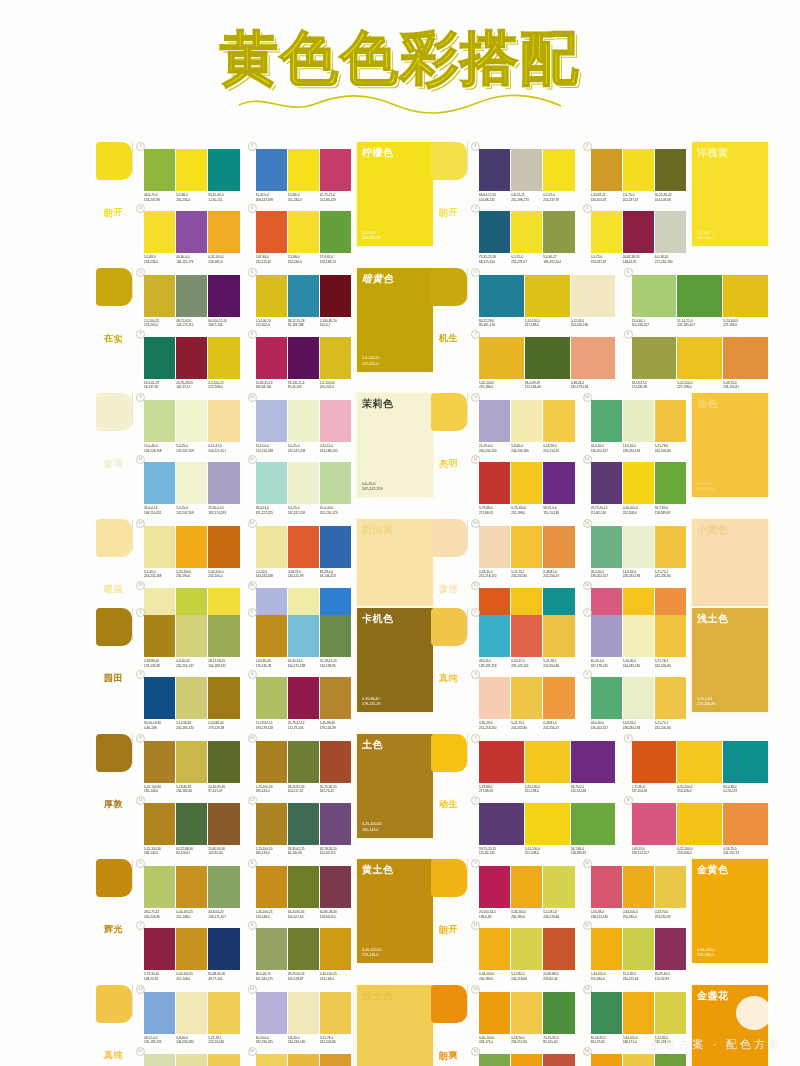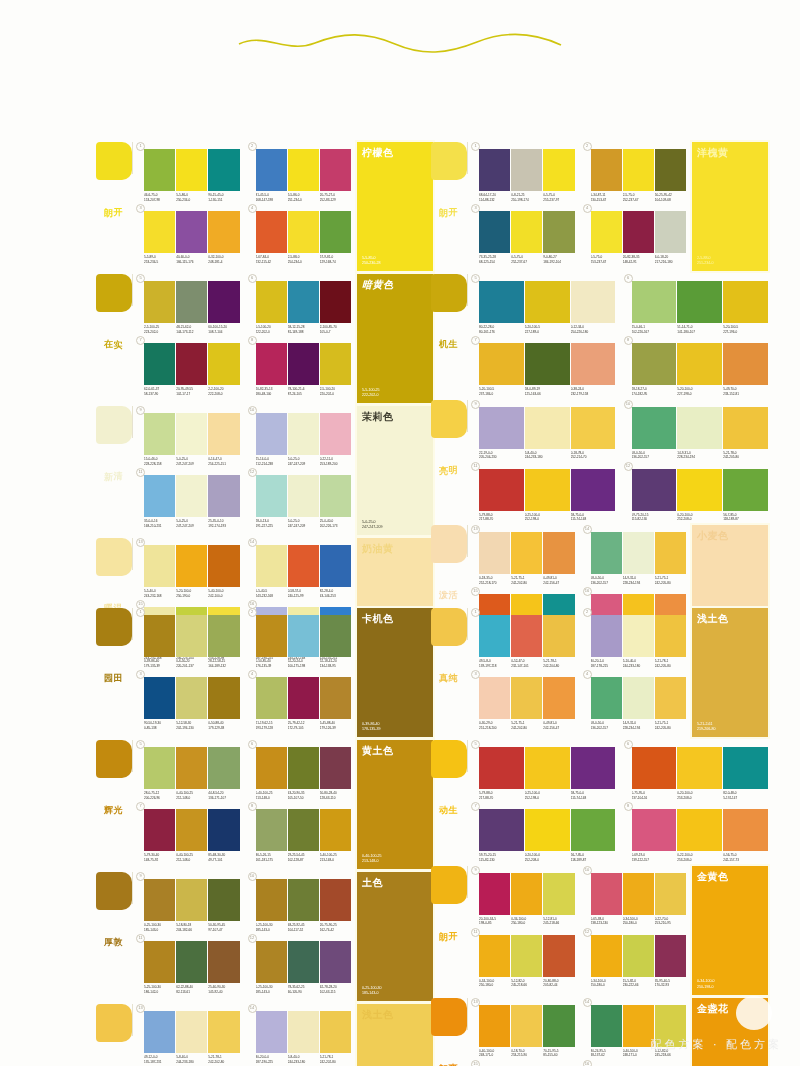--- a/index.html
+++ b/index.html
@@ -91,21 +91,21 @@
     font-size:3.1px;line-height:1.5;
     color:#33302a;
     font-family:"Liberation Sans","DejaVu Sans",sans-serif;
     white-space:nowrap;overflow:hidden;
     transform-origin:left top;
   }
   .codecell span{display:block;}
 
   
   .fam-card{
-    flex:0 0 76px;width:76px;height:129px;
+    flex:0 0 76px;width:76px;height:104px;
     margin-left:6px;
     position:relative;
     box-shadow:0 0 0 2px #fdfbe8;
   }
   .card-name{
     position:absolute;left:5px;top:4px;
     font-size:10px;font-weight:bold;letter-spacing:.5px;
     font-family:"DejaVu Sans","Liberation Sans",sans-serif;
     color:#ffffff;
   }
@@ -125,20 +125,21 @@
   .wm-logo{
     position:absolute;right:28px;bottom:36px;
     width:36px;height:34px;border-radius:50%;
     background:#ffffff;opacity:.85;
   }
 </style>
 </head>
 <body>
 
 <div class="title-wrap">
+  <div class="title-text">黄色色彩搭配</div>
   <svg class="title-squiggle" viewBox="0 0 330 22">
     <path d="M4 12 C 30 0, 52 22, 80 11 S 132 0, 160 12 S 212 22, 242 10 S 300 1, 326 13" fill="none" stroke="#cfc40e" stroke-width="1.6"></path>
   </svg>
 </div>
 
 <div class="board">
   <div class="quad q-tl">
       <div class="family">
         <div class="family-inner">
           <div class="fam-tab">
@@ -860,20 +861,27 @@
                   <span>0-20-100-0</span>
                   <span>252-208-0</span>
                 </div>
                 <div class="codecell">
                   <span>56-7-85-0</span>
                   <span>118-189-87</span>
                 </div>
               </div>
             </div>
           </div>
+          <div class="fam-card" style="background: rgb(246, 197, 62);">
+            <div class="card-name" style="color: rgb(248, 217, 118);">油色</div>
+            <div class="card-code" style="color: rgb(248, 217, 118);">
+              <span>0-20-80-0</span>
+              <span>250-211-58</span>
+            </div>
+          </div>
         </div>
       </div>
       <div class="family">
         <div class="family-inner">
           <div class="fam-tab">
             <div class="fam-chip" style="background: rgb(248, 221, 176);"></div>
             <div class="fam-tabline"></div>
             <div class="fam-vlabel" style="color: rgb(248, 221, 176);">活泼</div>
           </div>
           <div class="fam-grid">
@@ -1079,20 +1087,126 @@
             <div class="card-code" style="color: rgb(255, 255, 255);">
               <span>0-39-86-40</span>
               <span>178-135-39</span>
             </div>
           </div>
         </div>
       </div>
       <div class="family">
         <div class="family-inner">
           <div class="fam-tab">
+            <div class="fam-chip" style="background: rgb(164, 120, 26);"></div>
+            <div class="fam-tabline"></div>
+            <div class="fam-vlabel" style="color: rgb(164, 120, 26);">敦厚</div>
+          </div>
+          <div class="fam-grid">
+            <div class="combo">
+              <div class="combo-no">9</div>
+              <div class="swatches">
+                <div class="sw" style="background: rgb(169, 128, 38);"></div>
+                <div class="sw" style="background: rgb(203, 182, 74);"></div>
+                <div class="sw" style="background: rgb(92, 106, 42);"></div>
+              </div>
+              <div class="codes">
+                <div class="codecell">
+                  <span>0-25-100-30</span>
+                  <span>185-143-0</span>
+                </div>
+                <div class="codecell">
+                  <span>5-18-80-18</span>
+                  <span>203-182-66</span>
+                </div>
+                <div class="codecell">
+                  <span>50-30-95-45</span>
+                  <span>97-107-47</span>
+                </div>
+              </div>
+            </div>
+            <div class="combo">
+              <div class="combo-no">10</div>
+              <div class="swatches">
+                <div class="sw" style="background: rgb(170, 129, 32);"></div>
+                <div class="sw" style="background: rgb(109, 125, 53);"></div>
+                <div class="sw" style="background: rgb(163, 74, 42);"></div>
+              </div>
+              <div class="codes">
+                <div class="codecell">
+                  <span>0-25-100-30</span>
+                  <span>185-143-0</span>
+                </div>
+                <div class="codecell">
+                  <span>48-25-92-45</span>
+                  <span>104-117-52</span>
+                </div>
+                <div class="codecell">
+                  <span>20-75-90-25</span>
+                  <span>162-74-42</span>
+                </div>
+              </div>
+            </div>
+            <div class="combo">
+              <div class="combo-no">11</div>
+              <div class="swatches">
+                <div class="sw" style="background: rgb(176, 132, 31);"></div>
+                <div class="sw" style="background: rgb(75, 111, 63);"></div>
+                <div class="sw" style="background: rgb(138, 90, 44);"></div>
+              </div>
+              <div class="codes">
+                <div class="codecell">
+                  <span>5-25-100-30</span>
+                  <span>186-142-0</span>
+                </div>
+                <div class="codecell">
+                  <span>62-22-88-40</span>
+                  <span>82-113-61</span>
+                </div>
+                <div class="codecell">
+                  <span>25-60-90-30</span>
+                  <span>145-92-40</span>
+                </div>
+              </div>
+            </div>
+            <div class="combo">
+              <div class="combo-no">12</div>
+              <div class="swatches">
+                <div class="sw" style="background: rgb(173, 132, 36);"></div>
+                <div class="sw" style="background: rgb(63, 106, 84);"></div>
+                <div class="sw" style="background: rgb(110, 74, 122);"></div>
+              </div>
+              <div class="codes">
+                <div class="codecell">
+                  <span>0-25-100-30</span>
+                  <span>185-143-0</span>
+                </div>
+                <div class="codecell">
+                  <span>78-35-62-25</span>
+                  <span>60-105-90</span>
+                </div>
+                <div class="codecell">
+                  <span>62-78-28-20</span>
+                  <span>102-63-115</span>
+                </div>
+              </div>
+            </div>
+          </div>
+          <div class="fam-card" style="background: rgb(168, 127, 28);">
+            <div class="card-name" style="color: rgb(255, 255, 255);">土色</div>
+            <div class="card-code" style="color: rgb(255, 255, 255);">
+              <span>0-25-100-30</span>
+              <span>185-143-0</span>
+            </div>
+          </div>
+        </div>
+      </div>
+      <div class="family">
+        <div class="family-inner">
+          <div class="fam-tab">
             <div class="fam-chip" style="background: rgb(194, 138, 14);"></div>
             <div class="fam-tabline"></div>
             <div class="fam-vlabel" style="color: rgb(194, 138, 14);">光辉</div>
           </div>
           <div class="fam-grid">
             <div class="combo">
               <div class="combo-no">5</div>
               <div class="swatches">
                 <div class="sw" style="background: rgb(182, 201, 106);"></div>
                 <div class="sw" style="background: rgb(200, 146, 33);"></div>
@@ -1178,126 +1292,20 @@
                   <span>213-148-0</span>
                 </div>
               </div>
             </div>
           </div>
           <div class="fam-card" style="background: rgb(192, 142, 16);">
             <div class="card-name" style="color: rgb(255, 255, 255);">黄土色</div>
             <div class="card-code" style="color: rgb(255, 255, 255);">
               <span>0-40-100-25</span>
               <span>213-148-0</span>
-            </div>
-          </div>
-        </div>
-      </div>
-      <div class="family">
-        <div class="family-inner">
-          <div class="fam-tab">
-            <div class="fam-chip" style="background: rgb(164, 120, 26);"></div>
-            <div class="fam-tabline"></div>
-            <div class="fam-vlabel" style="color: rgb(164, 120, 26);">敦厚</div>
-          </div>
-          <div class="fam-grid">
-            <div class="combo">
-              <div class="combo-no">9</div>
-              <div class="swatches">
-                <div class="sw" style="background: rgb(169, 128, 38);"></div>
-                <div class="sw" style="background: rgb(203, 182, 74);"></div>
-                <div class="sw" style="background: rgb(92, 106, 42);"></div>
-              </div>
-              <div class="codes">
-                <div class="codecell">
-                  <span>0-25-100-30</span>
-                  <span>185-143-0</span>
-                </div>
-                <div class="codecell">
-                  <span>5-18-80-18</span>
-                  <span>203-182-66</span>
-                </div>
-                <div class="codecell">
-                  <span>50-30-95-45</span>
-                  <span>97-107-47</span>
-                </div>
-              </div>
-            </div>
-            <div class="combo">
-              <div class="combo-no">10</div>
-              <div class="swatches">
-                <div class="sw" style="background: rgb(170, 129, 32);"></div>
-                <div class="sw" style="background: rgb(109, 125, 53);"></div>
-                <div class="sw" style="background: rgb(163, 74, 42);"></div>
-              </div>
-              <div class="codes">
-                <div class="codecell">
-                  <span>0-25-100-30</span>
-                  <span>185-143-0</span>
-                </div>
-                <div class="codecell">
-                  <span>48-25-92-45</span>
-                  <span>104-117-52</span>
-                </div>
-                <div class="codecell">
-                  <span>20-75-90-25</span>
-                  <span>162-74-42</span>
-                </div>
-              </div>
-            </div>
-            <div class="combo">
-              <div class="combo-no">11</div>
-              <div class="swatches">
-                <div class="sw" style="background: rgb(176, 132, 31);"></div>
-                <div class="sw" style="background: rgb(75, 111, 63);"></div>
-                <div class="sw" style="background: rgb(138, 90, 44);"></div>
-              </div>
-              <div class="codes">
-                <div class="codecell">
-                  <span>5-25-100-30</span>
-                  <span>186-142-0</span>
-                </div>
-                <div class="codecell">
-                  <span>62-22-88-40</span>
-                  <span>82-113-61</span>
-                </div>
-                <div class="codecell">
-                  <span>25-60-90-30</span>
-                  <span>145-92-40</span>
-                </div>
-              </div>
-            </div>
-            <div class="combo">
-              <div class="combo-no">12</div>
-              <div class="swatches">
-                <div class="sw" style="background: rgb(173, 132, 36);"></div>
-                <div class="sw" style="background: rgb(63, 106, 84);"></div>
-                <div class="sw" style="background: rgb(110, 74, 122);"></div>
-              </div>
-              <div class="codes">
-                <div class="codecell">
-                  <span>0-25-100-30</span>
-                  <span>185-143-0</span>
-                </div>
-                <div class="codecell">
-                  <span>78-35-62-25</span>
-                  <span>60-105-90</span>
-                </div>
-                <div class="codecell">
-                  <span>62-78-28-20</span>
-                  <span>102-63-115</span>
-                </div>
-              </div>
-            </div>
-          </div>
-          <div class="fam-card" style="background: rgb(168, 127, 28);">
-            <div class="card-name" style="color: rgb(255, 255, 255);">土色</div>
-            <div class="card-code" style="color: rgb(255, 255, 255);">
-              <span>0-25-100-30</span>
-              <span>185-143-0</span>
             </div>
           </div>
         </div>
       </div>
       <div class="family">
         <div class="family-inner">
           <div class="fam-tab">
             <div class="fam-chip" style="background: rgb(242, 198, 74);"></div>
             <div class="fam-tabline"></div>
             <div class="fam-vlabel" style="color: rgb(242, 198, 74);">纯真</div>

